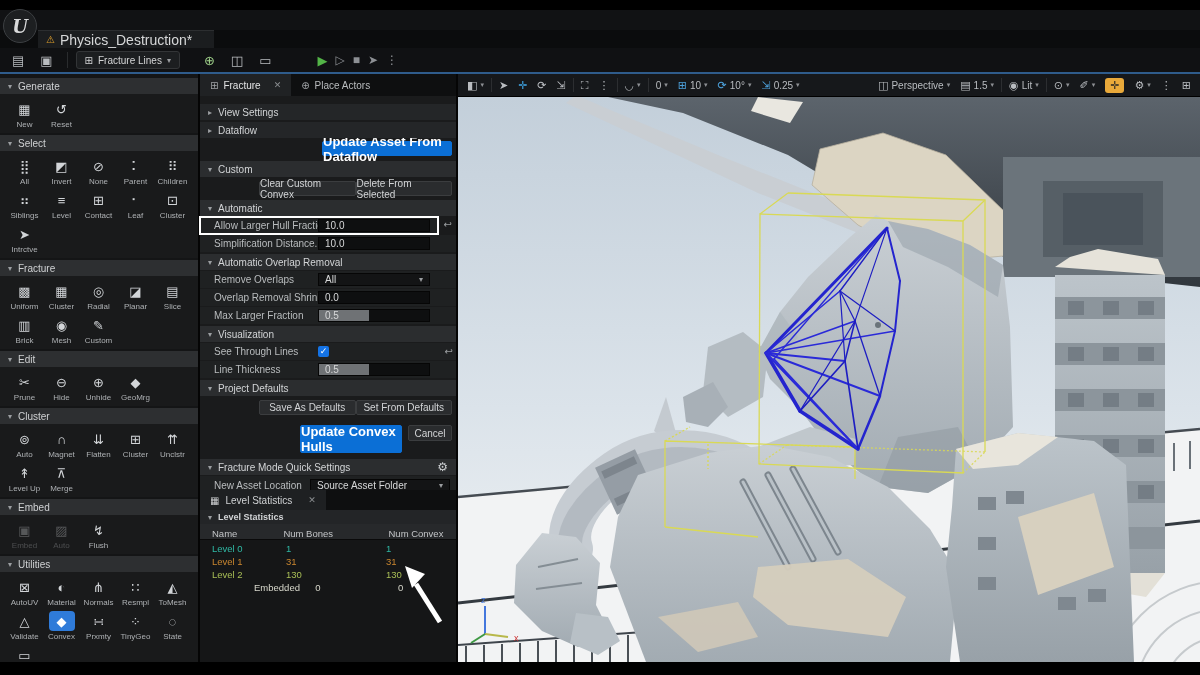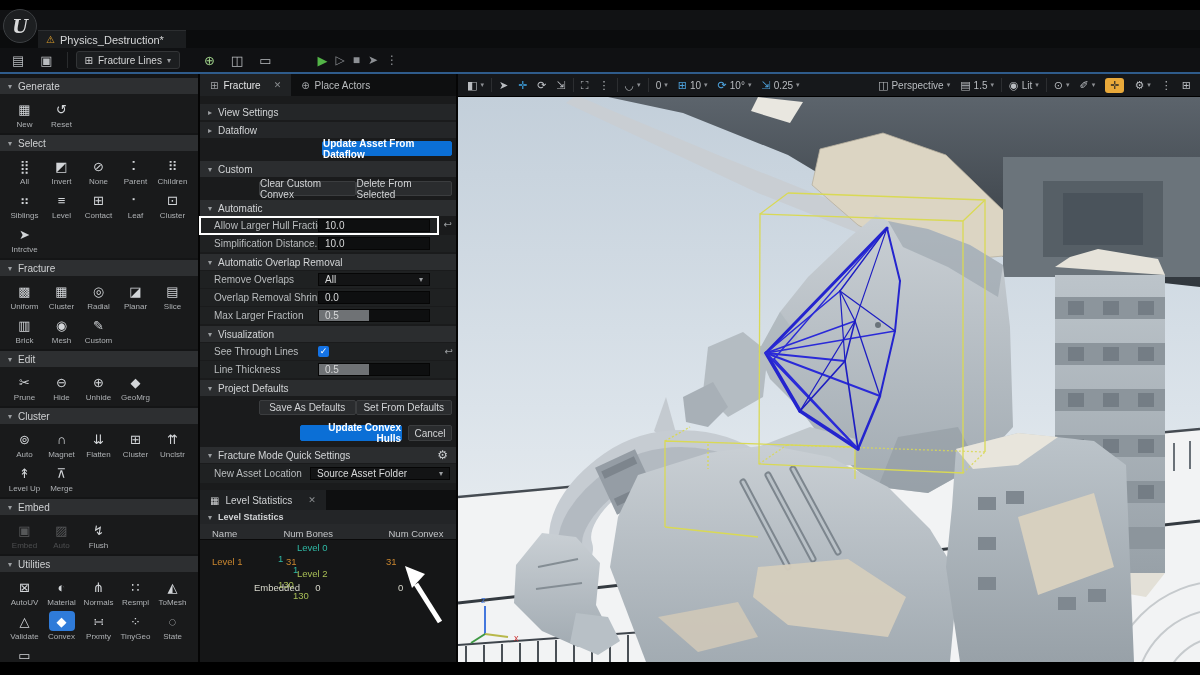--- a/index.html
+++ b/index.html
@@ -8,21 +8,21 @@
   #app { position:relative; width:1200px; height:675px; background:#000; overflow:hidden; }
 
   
   #topblack { position:absolute; top:0; left:0; width:1200px; height:10px; background:#000; }
   #menubar { position:absolute; top:10px; left:0; width:1200px; height:20px; background:#111214; display:flex; align-items:center; padding-left:40px; }
   .menu-item { color:#c8cacc; font-size:11px; padding:0 11px; height:100%; display:flex; align-items:center; cursor:default; }
   #ue-logo { position:absolute; top:9px; left:3px; width:34px; height:34px; border-radius:50%; background:#1d1f21; border:1px solid #3c3f42; color:#d9dadb; display:flex; align-items:center; justify-content:center; font-family:"DejaVu Serif",serif; font-style:italic; font-weight:bold; font-size:18px; z-index:5; }
   #tabrow { position:absolute; top:30px; left:0; width:1200px; height:18px; background:#0b0c0d; display:flex; align-items:flex-end; }
   .asset-tab { margin-left:38px; height:18px; background:#1b1d1f; display:flex; align-items:center; gap:5px; padding:0 22px 0 8px; border-top:1px solid #2c2e30; }
   .warn-glyph { color:#d89a2b; font-size:10px; }
-  .asset-tab-title { color:#d6d7d8; font-size:11px; }
+  .asset-tab-title { color:#d6d7d8; font-size:14px; }
   #toolbar { position:absolute; top:48px; left:0; width:1200px; height:26px; background:#101113; border-bottom:2px solid #2f5c8c; display:flex; align-items:center; gap:4px; padding:0 6px; }
   .tb-icon { color:#b9bcbf; font-size:13px; padding:2px 6px; border-radius:3px; }
   .tb-sep { width:1px; height:16px; background:#2a2c2e; margin:0 4px; }
   .mode-select { display:flex; align-items:center; gap:5px; background:#1c1e20; border:1px solid #333537; border-radius:3px; height:18px; padding:0 8px; color:#d4d5d6; font-size:10px; }
   .mode-select .chev { color:#9a9da0; font-size:8px; }
   .play-group { display:flex; align-items:center; gap:8px; margin-left:36px; }
   .play { color:#53b447; font-size:13px; }
   .playctl { color:#8d9094; font-size:12px; }
 
   
@@ -56,25 +56,25 @@
   .prop-row .lbl { width:104px; color:#b9bcbe; white-space:nowrap; overflow:hidden; }
   .prop-row .val-box { width:112px; height:13px; background:#0e0f10; border:1px solid #060606; color:#d7d8d9; display:flex; align-items:center; padding-left:6px; }
   .prop-row .val-box.slider45 { background:linear-gradient(to right,#6f7275 0 45%,#0e0f10 45%); }
   .prop-row .drop { width:112px; height:13px; background:#131415; border:1px solid #060606; color:#d7d8d9; display:flex; align-items:center; padding:0 6px; justify-content:space-between; }
   .prop-row .drop .chev { color:#9a9da0; font-size:8px; }
   .prop-row .reset { position:absolute; right:3px; color:#9a9da0; font-size:10px; }
   .prop-row.hl { outline:2px solid #ffffff; outline-offset:-1px; }
   .checkbox { width:11px; height:11px; background:#1473e6; border-radius:2px; color:#fff; font-size:9px; line-height:11px; text-align:center; }
   .btn-row { display:flex; gap:0; padding:2px 4px 2px 14px; margin-top:2px;margin-left:45px; }
   .gbtn { flex:1; height:15px; background:#2a2c2e; border:1px solid #3b3d3f; color:#d2d4d6; font-size:10px; display:flex; align-items:center; justify-content:center; border-radius:2px; }
-  .bluebtn { background:#0b6fd6; border:1px solid #0b6fd6; color:#fff; font-weight:bold; border-radius:2px; display:flex; align-items:center; justify-content:center; font-size:10px; }
+  .bluebtn { background:#0b6fd6; border:1px solid #0b6fd6; color:#fff; font-weight:bold; border-radius:2px; display:flex; align-items:center; justify-content:center; font-size:13px; }
   .update-dataflow-row { display:flex; justify-content:flex-end; padding:3px 4px; }
   .update-dataflow-row .bluebtn { width:130px; height:15px; }
   .hull-btn-row { display:flex; justify-content:flex-end; gap:6px; padding:8px 4px 4px; }
-  .hull-btn-row .bluebtn { width:102px; height:16px;text-align:right; }
+  .hull-btn-row .bluebtn { width:102px; height:28px; }
   .hull-btn-row .gbtn { flex:none; width:44px; height:16px; }
 
   
   #stats { position:absolute; top:416px; left:0; width:100%; height:172px; background:#151617; }
   .stats-tabs { height:20px; background:#0e0f10; display:flex; }
   .stats-tab { display:flex; align-items:center; gap:6px; background:#1e2022; padding:0 10px; color:#cfd1d3; font-size:10px; }
   .stats-sec { height:14px; background:#232527; display:flex; align-items:center; gap:6px; padding:0 8px; color:#d2d4d6; font-size:9px; font-weight:bold; }
   .stats-sec .arr { color:#9b9ea1; font-size:8px; font-weight:normal; }
   .stats-head { display:flex; height:16px; background:#27292b; align-items:flex-end; color:#c3c5c7; font-size:9.5px; border-bottom:1px solid #0a0a0a; }
   .stats-head span:nth-child(1){ width:86px; padding-left:12px; }
@@ -570,33 +570,33 @@
           <span class="arr">▾</span>
           <span>Level Statistics</span>
         </div>
         <div class="stats-head">
           <span>Name</span>
           <span>Num Bones</span>
           <span>Num Convex</span>
         </div>
         <div style="padding-top:2px;">
 
-            <div class="stats-row" style="color: rgb(47, 185, 165); flex-direction: column;">
+            <div class="stats-row" style="color: rgb(47, 185, 165);">
               <span>Level 0</span>
               <span>1</span>
               <span>1</span>
             </div>
 
             <div class="stats-row" style="color: rgb(201, 134, 47);">
               <span>Level 1</span>
               <span>31</span>
               <span>31</span>
             </div>
 
-            <div class="stats-row" style="color: rgb(169, 191, 86); flex-direction: column;">
+            <div class="stats-row" style="color: rgb(169, 191, 86);">
               <span>Level 2</span>
               <span>130</span>
               <span>130</span>
             </div>
 
             <div class="stats-row" style="color: rgb(216, 216, 204); padding-left: 42px;">
               <span>Embedded</span>
               <span>0</span>
               <span>0</span>
             </div>

